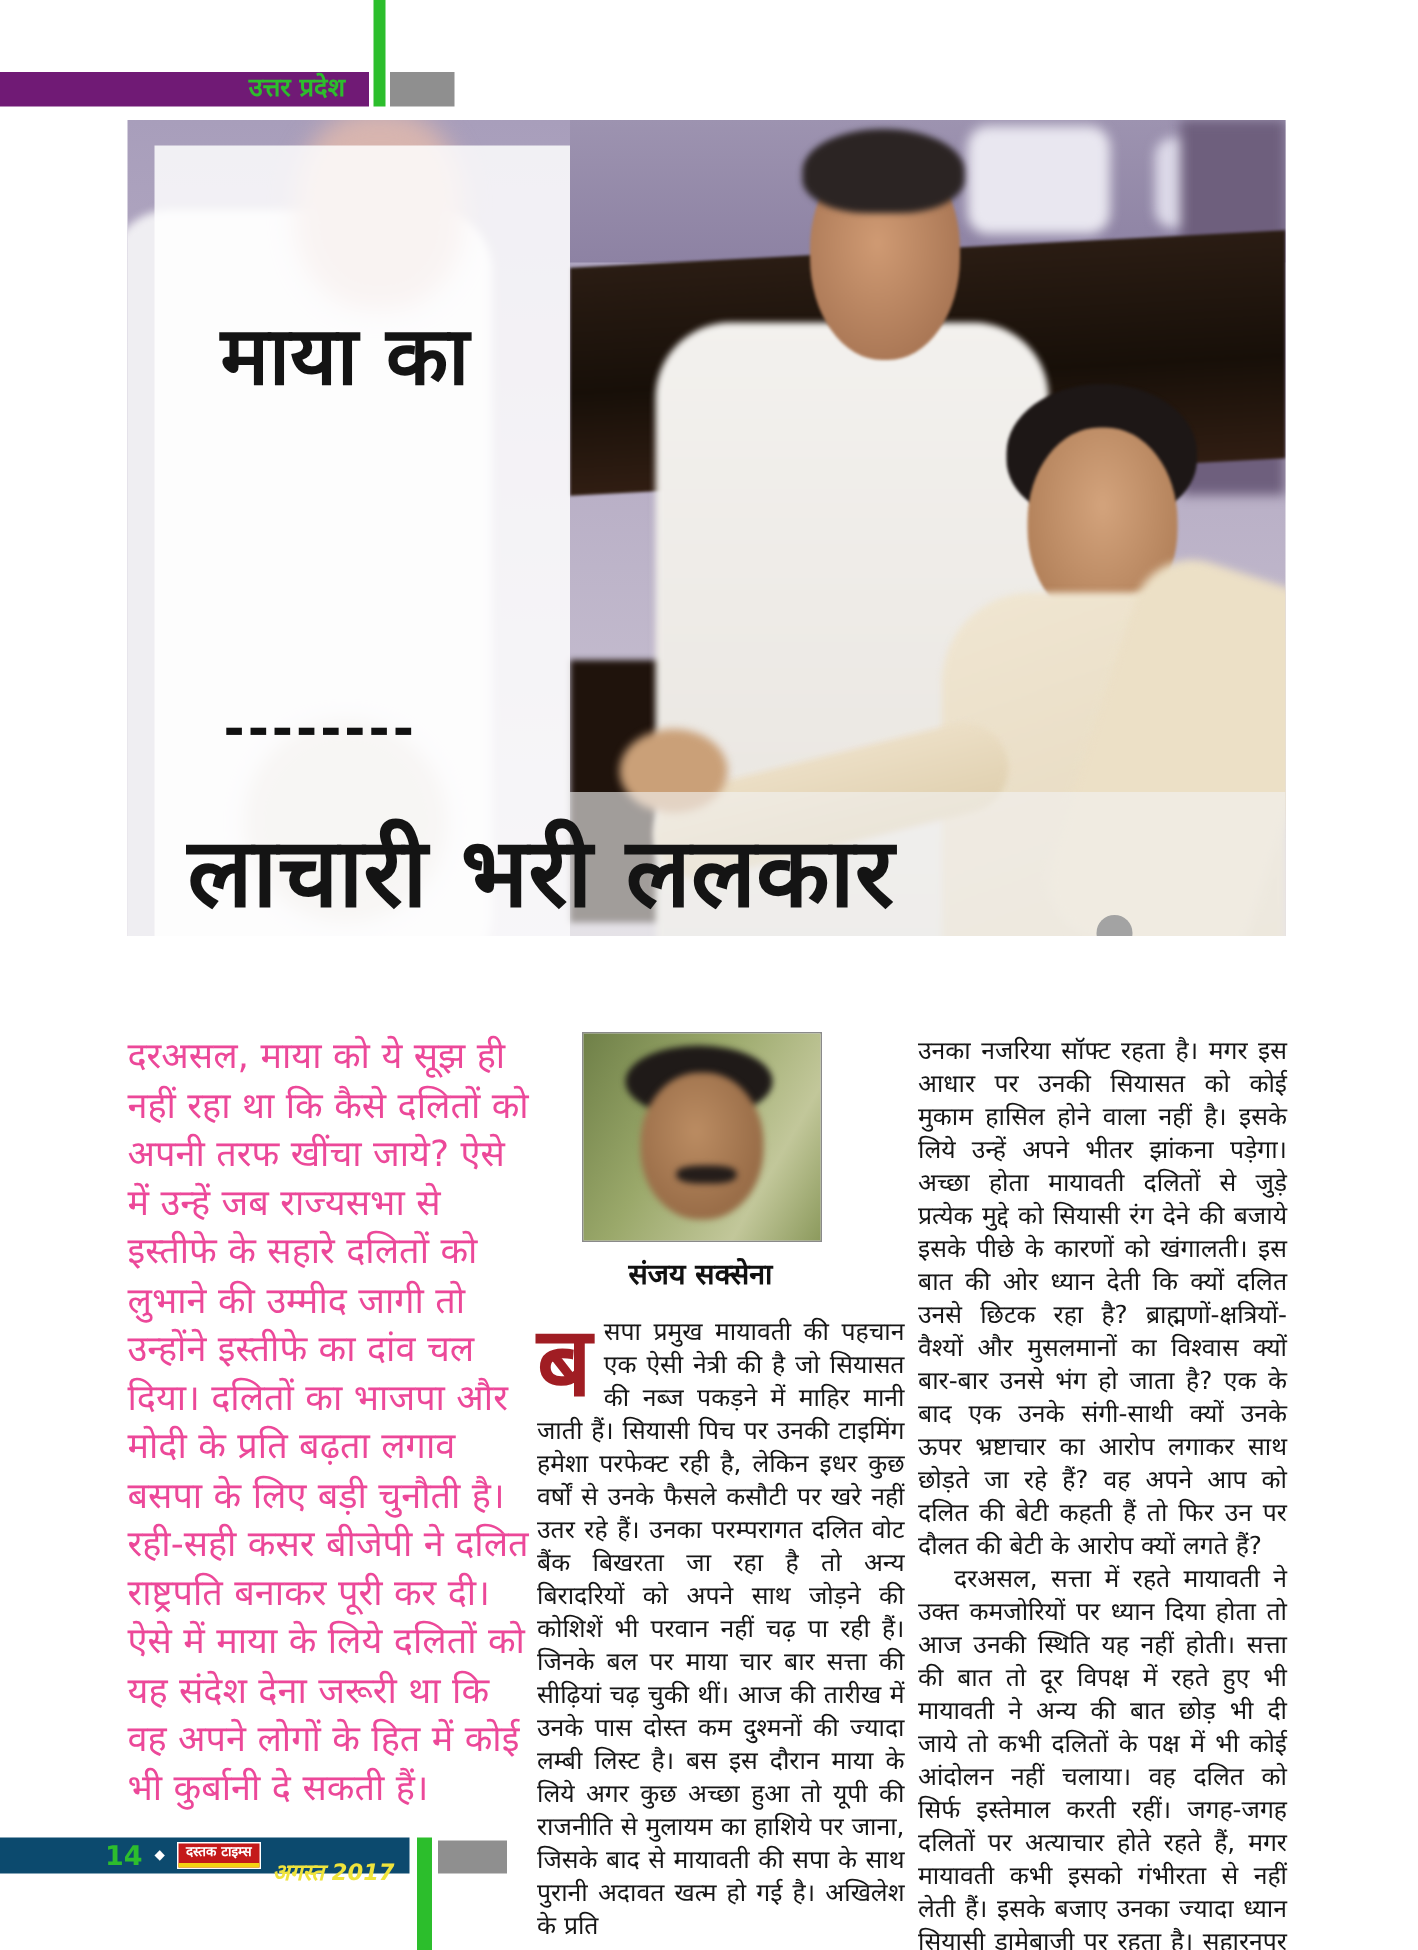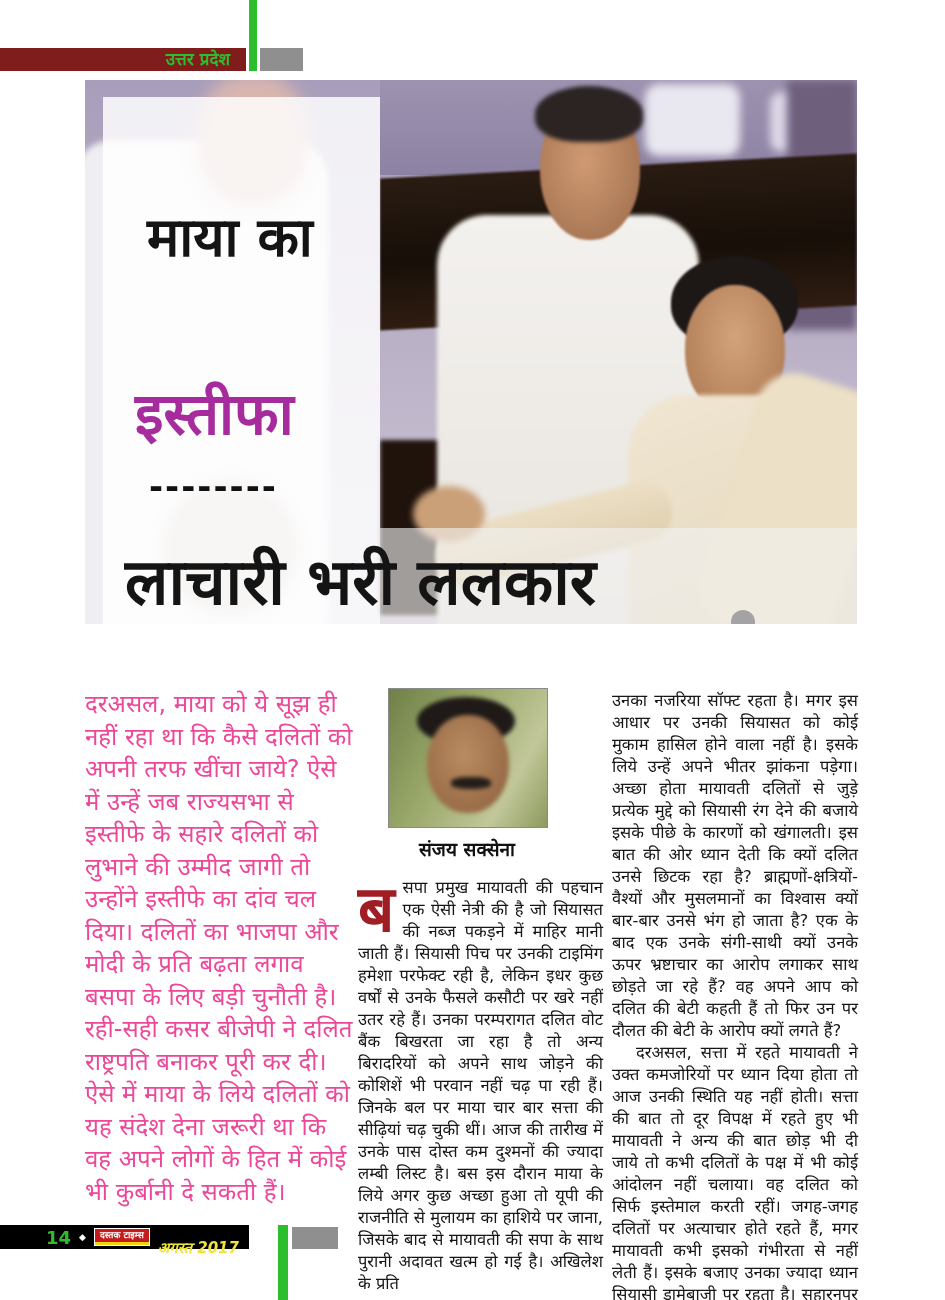--- a/index.html
+++ b/index.html
@@ -1,21 +1,21 @@
 <!DOCTYPE html>
 <html><head>
 <meta charset="utf-8">
 <style>
   html,body{margin:0;padding:0;background:#fff;}
   .page{position:relative;width:945px;height:1300px;background:#ffffff;overflow:hidden;
         font-family:"DejaVu Sans", sans-serif;color:#1b1b1b;}
   .abs{position:absolute;}
 
   
-  .kicker-bar{left:0;top:48px;width:246px;height:23px;background:#7f1d1d;}
+  .kicker-bar{left:0;top:48px;width:246px;height:23px;background:#701a75;}
   .kicker-text{position:absolute;right:16px;top:0;height:23px;line-height:22px;
                color:#2dbd2d;font-size:17px;font-weight:bold;}
   .top-green-line{left:249px;top:0;width:8px;height:71px;background:#2cbe2c;}
   .top-gray-box{left:260px;top:48px;width:43px;height:23px;background:#8f8f8f;}
 
   
   .photo{left:85px;top:80px;width:772px;height:544px;overflow:hidden;
          background:linear-gradient(180deg,#a89ebb 0%,#b3a9c2 30%,#cfc8d6 100%);}
   .photo *{position:absolute;}
   .ph-toprow{left:295px;top:0;width:477px;height:95px;background:linear-gradient(#9d93b0,#8d82a3);}
@@ -70,21 +70,21 @@
   .author-mustache{left:62px;top:88px;width:40px;height:12px;background:#241d1a;border-radius:40%;filter:blur(2px);}
   .author-caption{margin-left:28px;width:162px;text-align:center;font-weight:700;font-size:19px;margin-top:8px;color:#111;}
   .bodytext{font-size:16.5px;line-height:22px;text-align:justify;color:#161616;}
   .col2-para{margin-top:15px;}
   .dropcap{float:left;font-size:64px;line-height:54px;padding:5px 8px 0 0;color:#a01d23;font-weight:700;
            font-family:"DejaVu Serif", serif;}
   .col3{left:612px;top:690px;width:246px;}
   .col3 .p2{text-indent:24px;margin-top:0;}
 
   
-  .footer-bar{left:0;top:1225px;width:249px;height:24px;background:#000000;display:flex;align-items:center;
+  .footer-bar{left:0;top:1225px;width:273px;height:24px;background:#0c4a6e;display:flex;align-items:center;
               justify-content:flex-end;gap:8px;padding-right:10px;box-sizing:border-box;}
   .footer-num{color:#2dbd2d;font-weight:800;font-size:18px;}
   .footer-diamond{color:#fff;font-size:9px;}
   .footer-logo{position:relative;background:#c41a1a;border:1px solid #fff;color:#fff;font-size:9px;
                font-weight:700;line-height:11px;padding:1px 5px 4px;white-space:nowrap;}
   .footer-logo::after{content:"";position:absolute;left:0;right:0;bottom:0;height:3px;background:#f4d312;}
   .footer-issue{color:#efe33c;font-weight:700;font-style:italic;font-size:15px;margin-top:19px;}
   .footer-green-line{left:278px;top:1225px;width:10px;height:75px;background:#2cbe2c;}
   .footer-gray-box{left:292px;top:1227px;width:46px;height:22px;background:#8f8f8f;}
 </style>
@@ -117,21 +117,20 @@
     <div class="ph-right-body"></div>
     <div class="ph-dupatta"></div>
     <div class="ph-arm"></div>
     <div class="ph-hand"></div>
     <div class="ph-mic-stem"></div>
     <div class="ph-mic-head"></div>
 
     <div class="hero-box"></div>
     <div class="hero-band"></div>
     <div class="hero-t hero-l1">माया का</div>
-    <div class="hero-t hero-l3">इस्तीफा</div>
     <div class="hero-t hero-dashes">--------</div>
     <div class="hero-t hero-sub">लाचारी भरी ललकार</div>
   </div>
 
   <div class="abs col-intro">दरअसल, माया को ये सूझ ही नहीं रहा था कि कैसे दलितों को अपनी तरफ खींचा जाये? ऐसे में उन्हें जब राज्यसभा से इस्तीफे के सहारे दलितों को लुभाने की उम्मीद जागी तो उन्होंने इस्तीफे का दांव चल दिया। दलितों का भाजपा और मोदी के प्रति बढ़ता लगाव बसपा के लिए बड़ी चुनौती है। रही-सही कसर बीजेपी ने दलित राष्ट्रपति बनाकर पूरी कर दी। ऐसे में माया के लिये दलितों को यह संदेश देना जरूरी था कि वह अपने लोगों के हित में कोई भी कुर्बानी दे सकती हैं।</div>
 
   <div class="abs col2">
     <div class="author-frame">
       <div class="author-photo">
         <div class="author-hair"></div>

